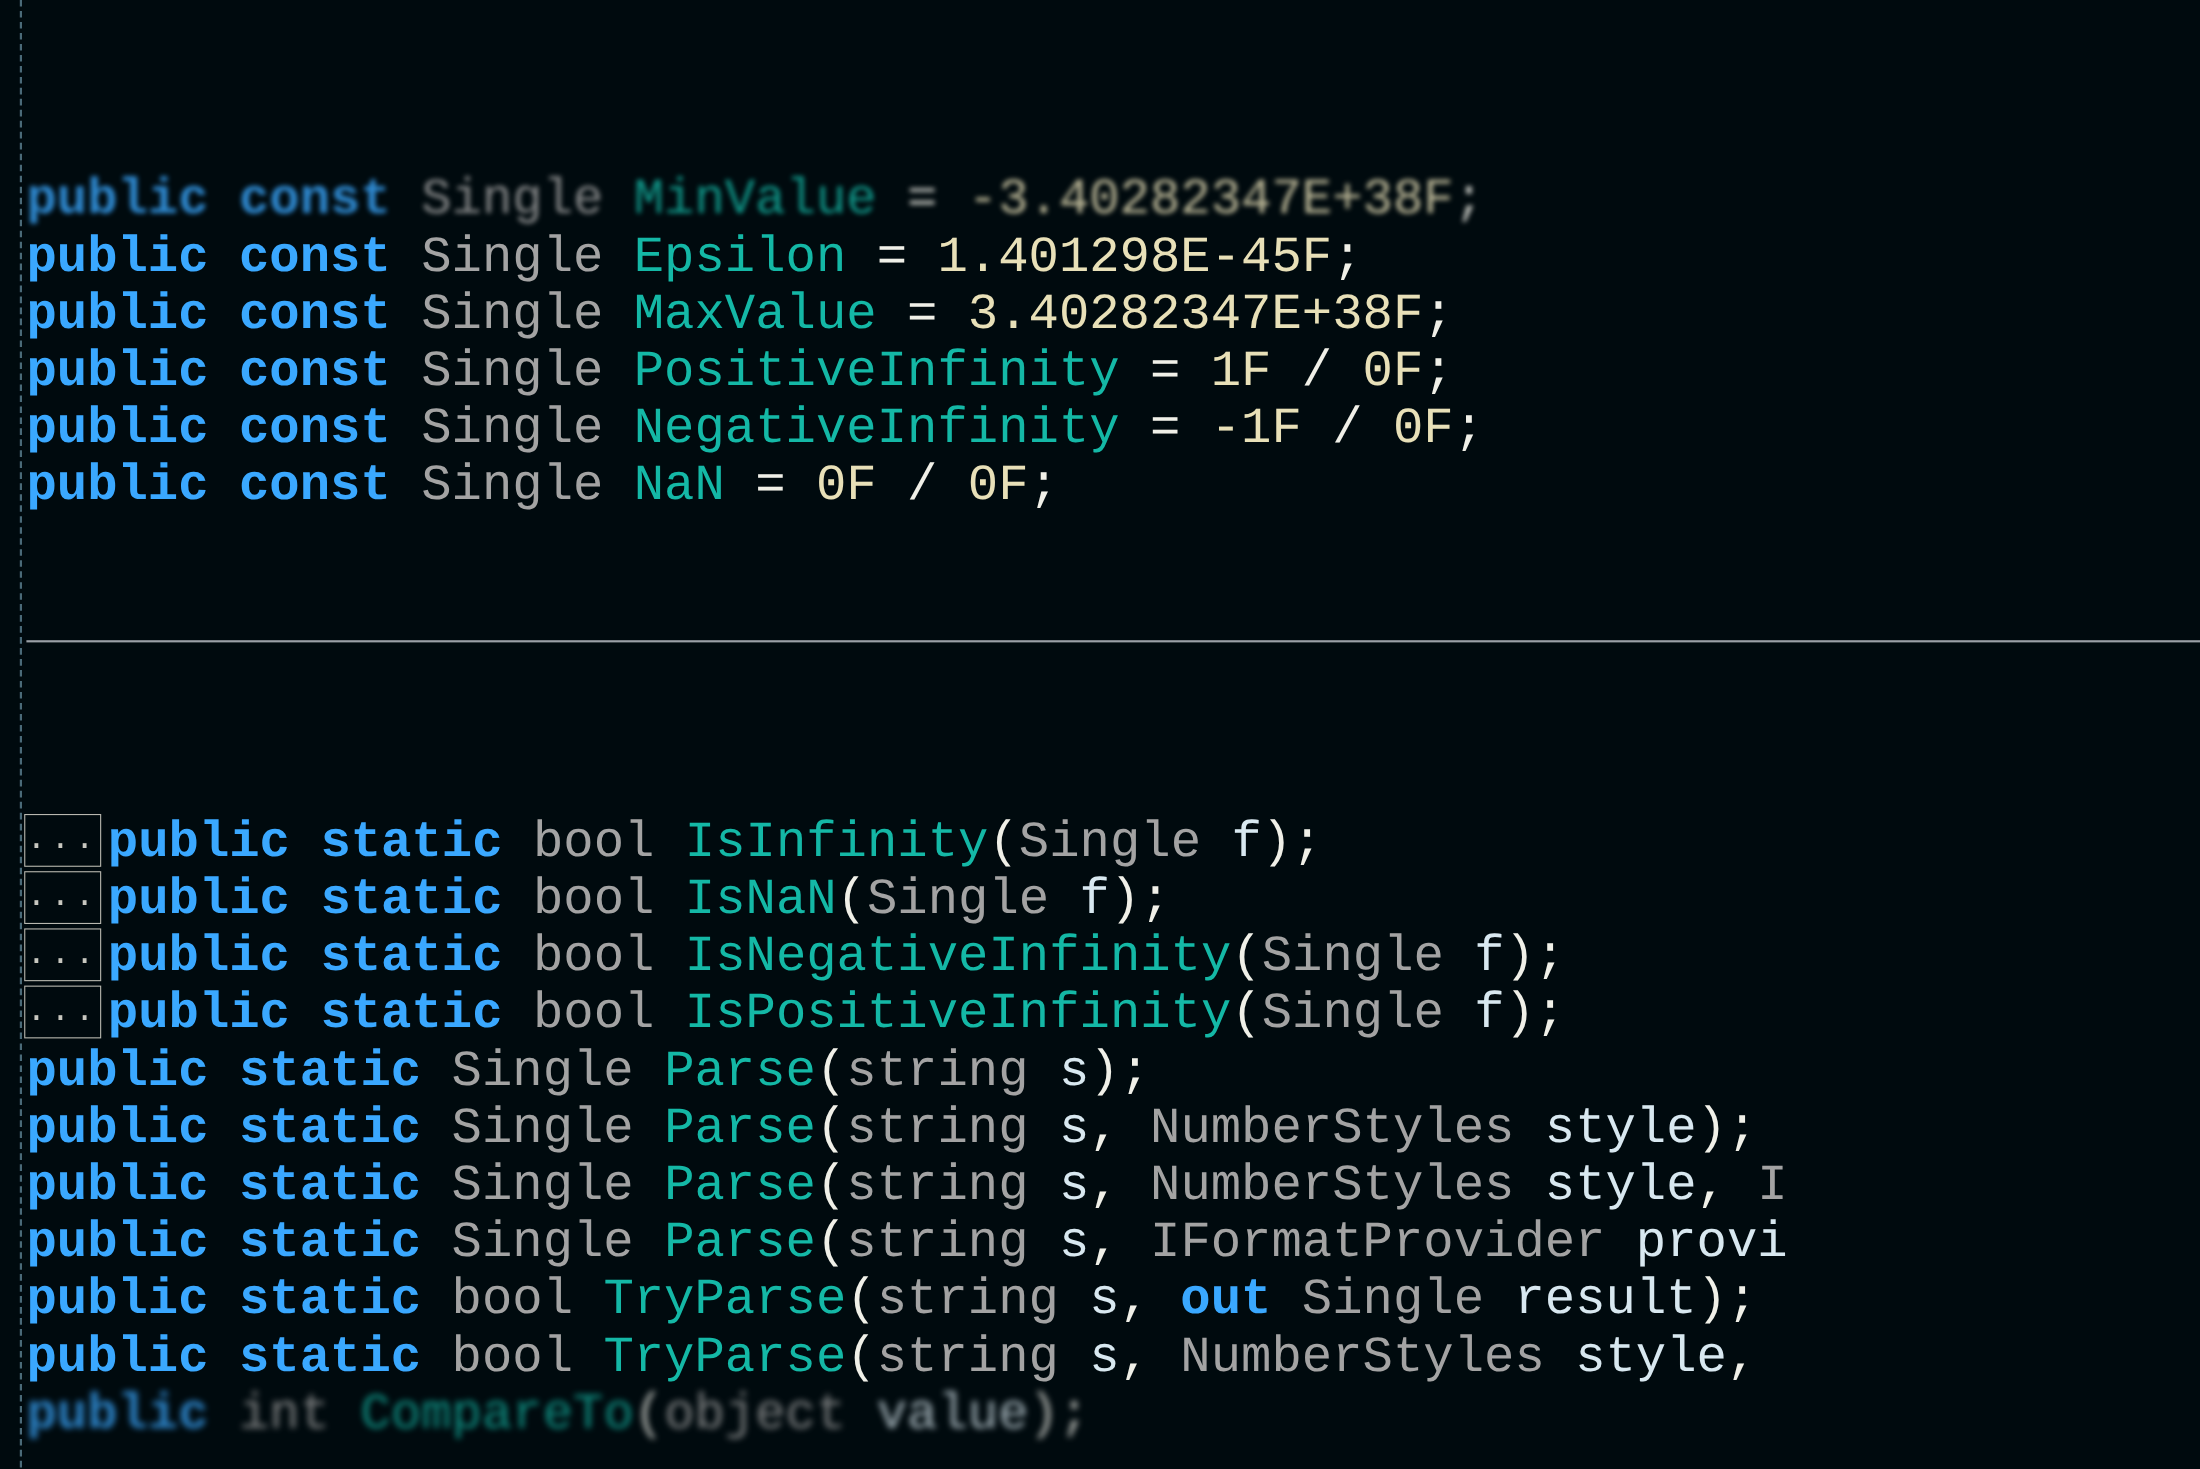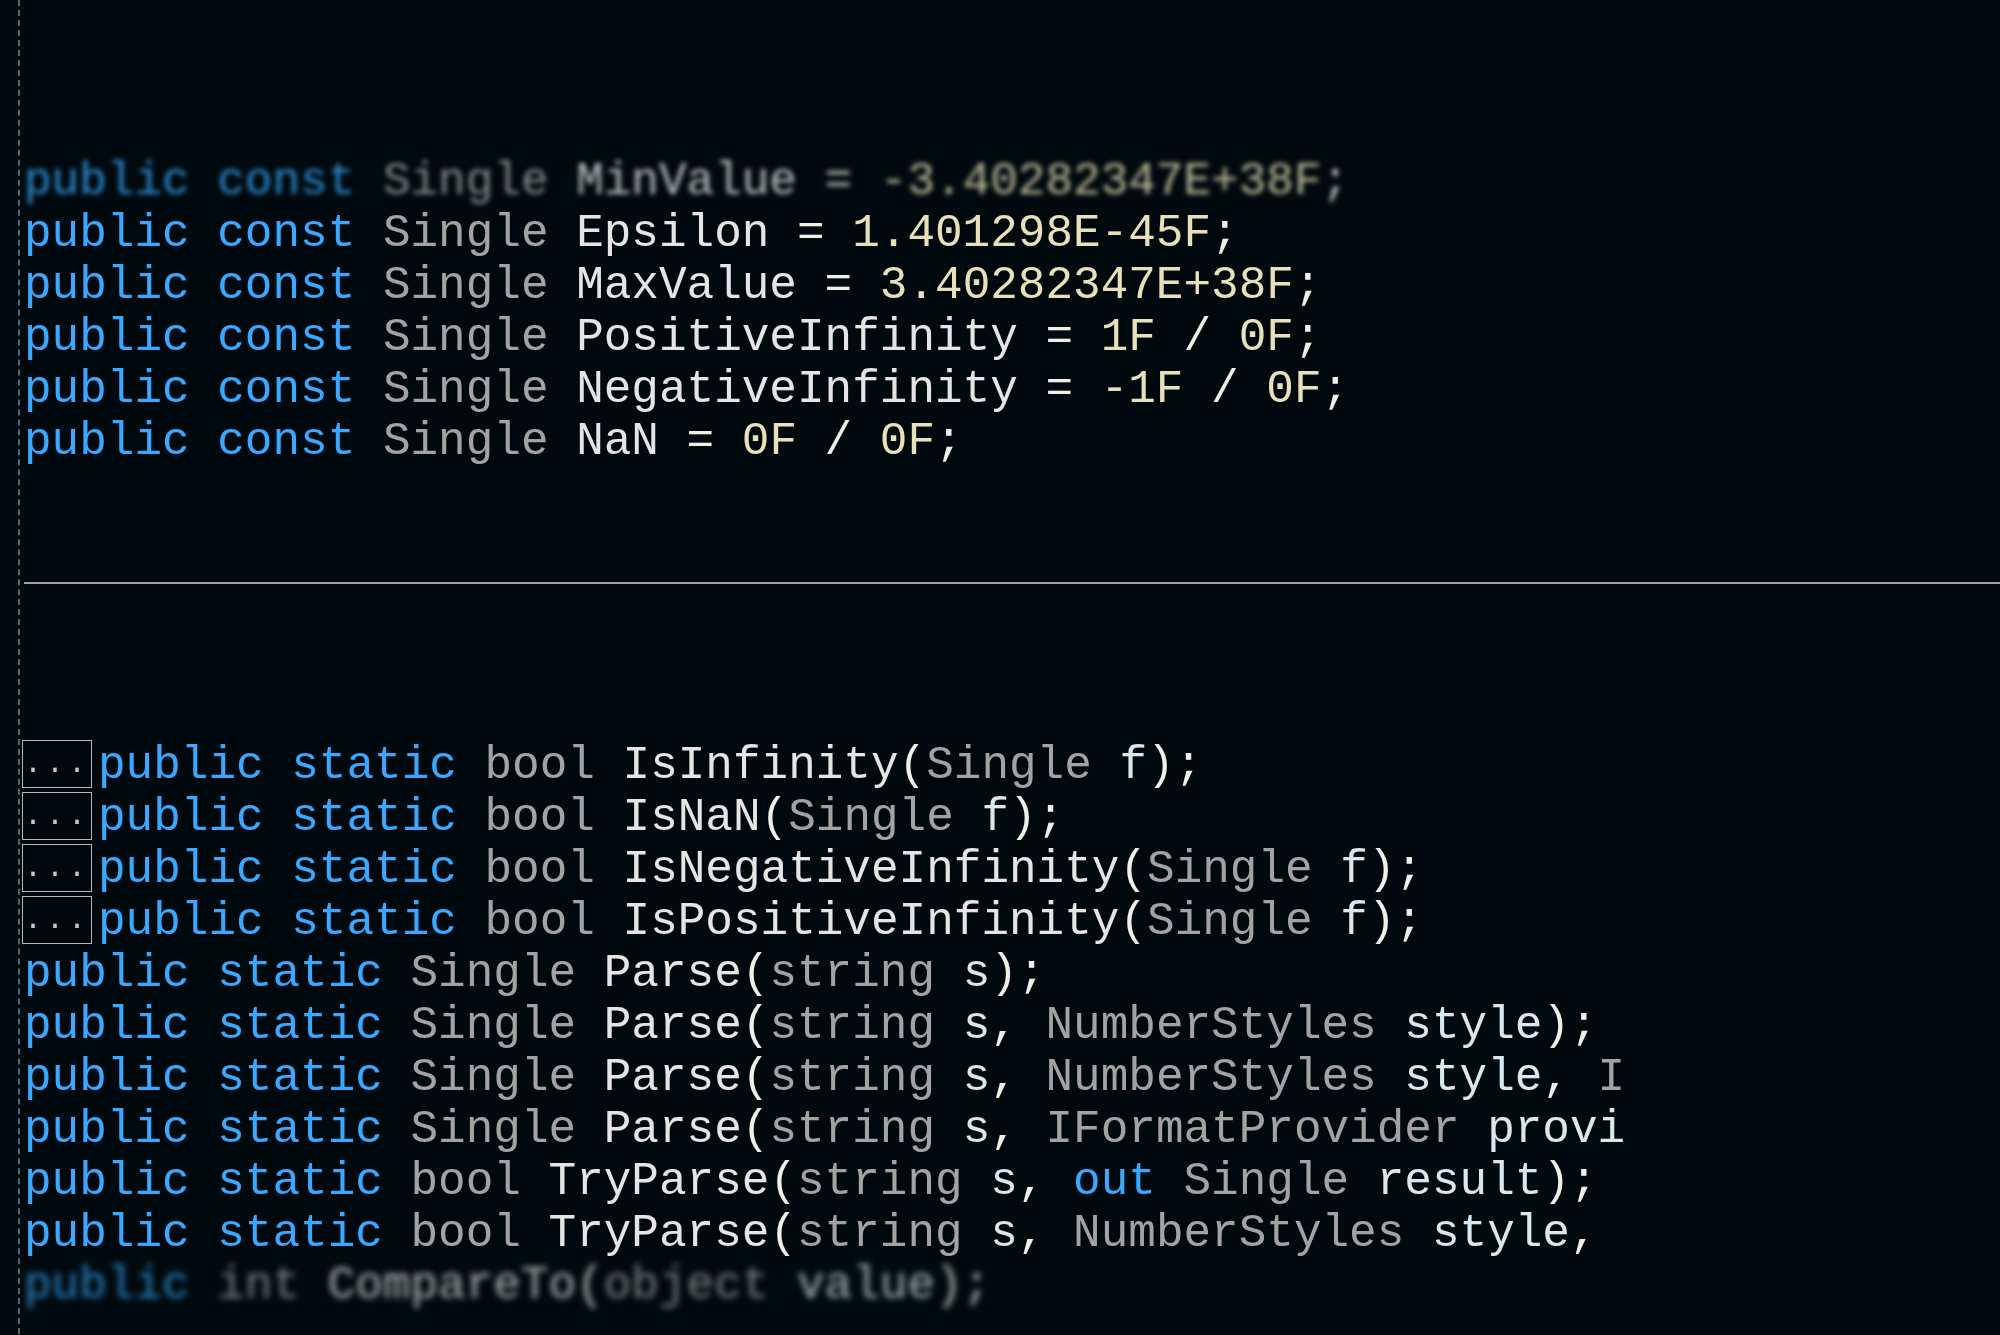--- a/index.html
+++ b/index.html
@@ -46,23 +46,23 @@
     margin-right: 6px;
     margin-left: -2px;
     border: 1px solid #b8b8b0;
     color: #c8c8c0;
     font-size: 30px;
     letter-spacing: 4px;
     line-height: 40px;
     position: relative;
     top: 0;
   }
-  .tok-kw   { color: #3aa8ff; }   
+  .tok-kw   { color: #3aa8ff; font-weight: bold; }   
   .tok-type { color: #a3a3a3; }   
-  .tok-id   { color: #e5e5e5; margin-top: 20px; }   
+  .tok-id   { color: #14b8a6; margin-top: 20px; }   
   .tok-op   { color: #f0f0e8; }   
   .tok-num  { color: #e8e0b8; margin-top: 40px; }   
   .tok-par  { color: #d8e8f0; }   
   .blur-top { filter: blur(2.5px); opacity: 0.8; }
   .blur-bot { filter: blur(3px); opacity: 0.75; }
 </style>
 </head>
 <body>
 
 <div class="editor">

